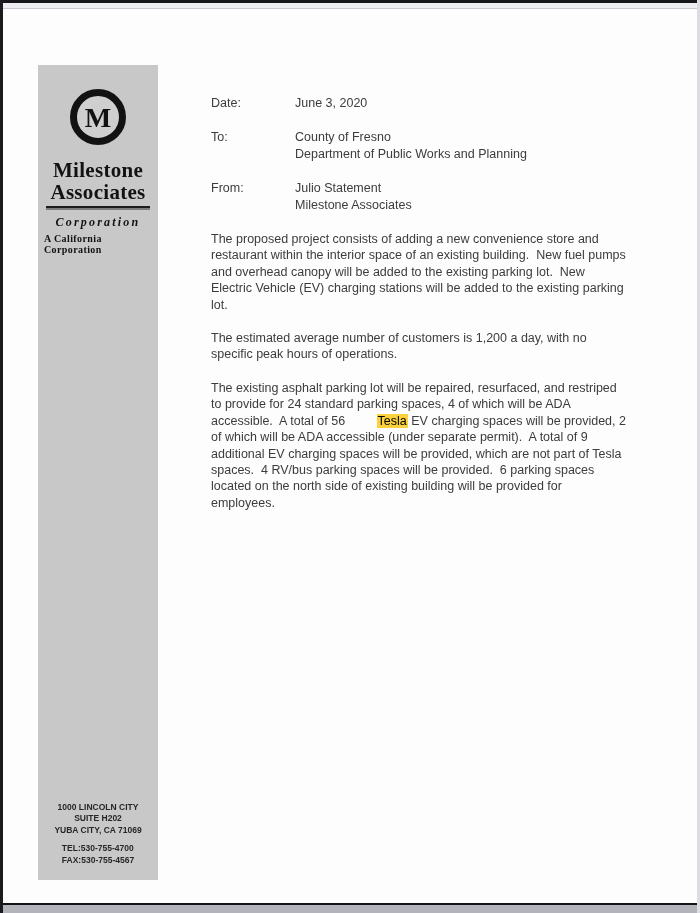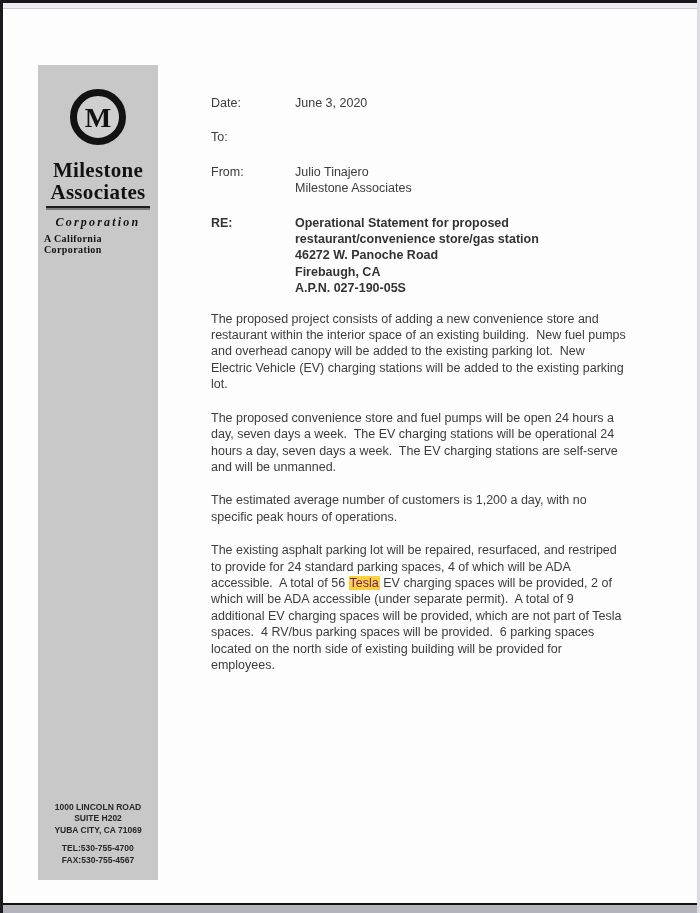--- a/index.html
+++ b/index.html
@@ -56,42 +56,42 @@
   .content {
     position:absolute; left:208px; top:95px; width:418px;
     color:#3c3c3c; font-size:12.5px; line-height:16.4px;
   }
   .meta-row { display:flex; margin-bottom:18px; }
   .meta-label { width:84px; flex:0 0 84px; }
   .meta-label.bold, .meta-value.bold { font-weight:700; color:#333; }
   .meta-value div { white-space:pre-wrap; }
   .meta-row.re { margin-bottom:14px; }
   .para { white-space:pre-wrap; margin-bottom:17px; }
-  .hl { background:#fbd23c; color:#701a75; padding:0 1px; }
+  .hl { background:#fbd23c; color:#000000; padding:0 1px;margin-left:28px; }
 </style>
 </head>
 <body>
 
 <div class="scan">
   <div class="top-edge"></div>
 
   <div class="sidebar">
     <div class="logo-ring">
       <span class="logo-m">M</span>
     </div>
     <div class="brand">
       <div>Milestone</div>
       <div>Associates</div>
     </div>
     <div class="brand-rule"></div>
     <div class="tagline">Corporation</div>
     <div class="subtagline">A California Corporation</div>
     <div class="sidebar-spacer"></div>
     <div class="address">
-      <div>1000 LINCOLN ROAD</div>
+      <div>1000 LINCOLN CITY</div>
       <div>SUITE H202</div>
       <div>YUBA CITY, CA 71069</div>
     </div>
     <div class="phones">
       <div class="row">
         <span>TEL:</span>
         <span>530-755-4700</span>
       </div>
       <div class="row">
         <span>FAX:</span>
@@ -102,42 +102,35 @@
 
   <div class="content">
 
     <div class="meta-row">
       <div class="meta-label">Date:</div>
       <div class="meta-value">June 3, 2020</div>
     </div>
 
     <div class="meta-row">
       <div class="meta-label">To:</div>
+      <div class="meta-value">
+        <div>County of Fresno</div>
+        <div>Department of Public Works and Planning</div>
+      </div>
     </div>
 
     <div class="meta-row">
       <div class="meta-label">From:</div>
       <div class="meta-value">
-        <div>Julio Tinajero</div>
+        <div>Julio Statement</div>
         <div>Milestone Associates</div>
       </div>
     </div>
 
-    <div class="meta-row re">
-      <div class="meta-label bold">RE:</div>
-      <div class="meta-value bold">
-        <div>Operational Statement for proposed</div>
-        <div>restaurant/convenience store/gas station</div>
-        <div>46272 W. Panoche Road</div>
-        <div>Firebaugh, CA</div>
-        <div>A.P.N. 027-190-05S</div>
-      </div>
-    </div>
 
     <div class="para">The proposed project consists of adding a new convenience store and restaurant within the interior space of an existing building.  New fuel pumps and overhead canopy will be added to the existing parking lot.  New Electric Vehicle (EV) charging stations will be added to the existing parking lot.</div>
-    <div class="para">The proposed convenience store and fuel pumps will be open 24 hours a day, seven days a week.  The EV charging stations will be operational 24 hours a day, seven days a week.  The EV charging stations are self-serve and will be unmanned.</div>
     <div class="para">The estimated average number of customers is 1,200 a day, with no specific peak hours of operations.</div>
     <div class="para"><span>The existing asphalt parking lot will be repaired, resurfaced, and restriped to provide for 24 standard parking spaces, 4 of which will be ADA accessible.  A total of 56 </span><span class="hl" style="background: rgb(251, 210, 60);">Tesla</span><span> EV charging spaces will be provided, 2 of which will be ADA accessible (under separate permit).  A total of 9 additional EV charging spaces will be provided, which are not part of Tesla spaces.  4 RV/bus parking spaces will be provided.  6 parking spaces located on the north side of existing building will be provided for employees.</span></div>
 
   </div>
 
   <div class="bottom-edge"></div>
 </div>
 
 </body></html>

